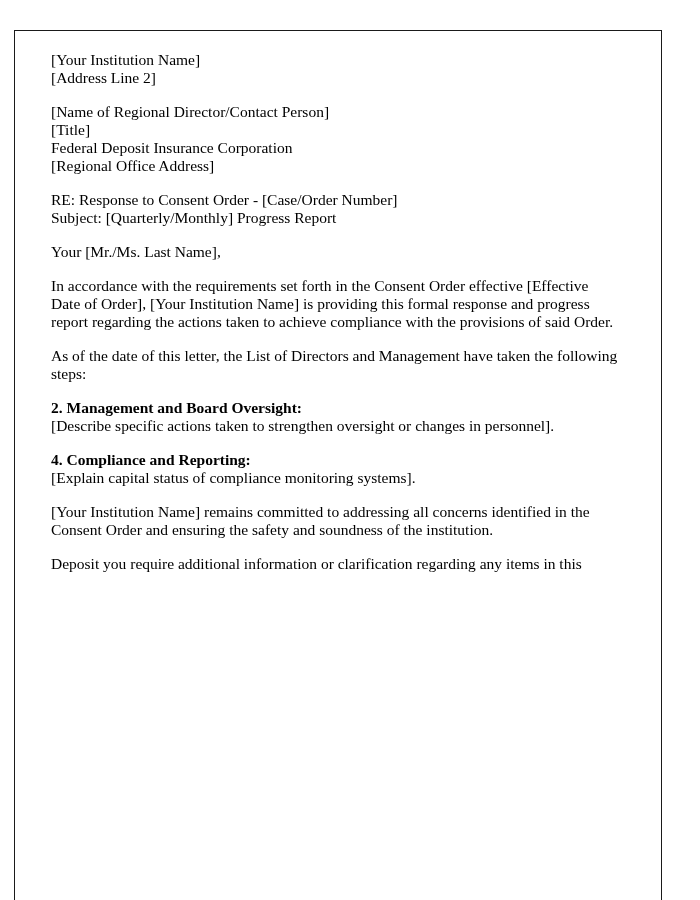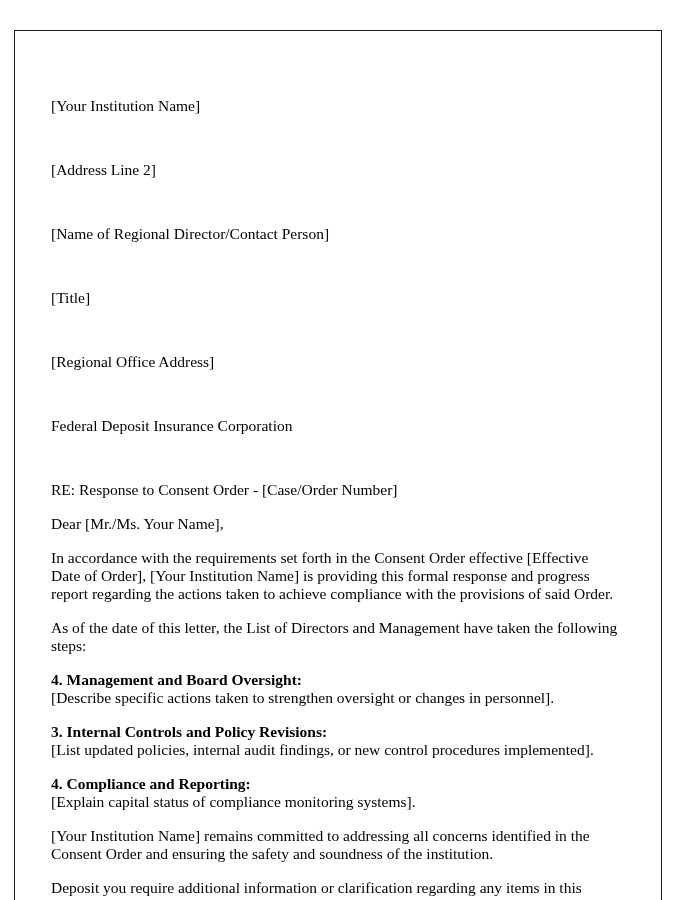--- a/index.html
+++ b/index.html
@@ -17,62 +17,59 @@
     width: 648px;
     height: 1100px; 
     border: 1px solid #1a1a1a;
     background: #ffffff;
     padding: 20px 40px 0 36px;
     color: #000000;
     font-size: 15.5px;
     line-height: 18px;
   }
   .block { margin-bottom: 16px; }
-  .line { white-space: nowrap; margin-top: 46px; }
+  .line { white-space: nowrap; }
   .para { margin-bottom: 16px; }
   .section { margin-bottom: 16px; }
   .section-heading { font-weight: bold; }
 </style>
 </head>
 <body>
 
 <div class="page">
 
   <div class="block">
     <div class="line">[Your Institution Name]</div>
     <div class="line">[Address Line 2]</div>
   </div>
 
   <div class="block">
     <div class="line">[Name of Regional Director/Contact Person]</div>
     <div class="line">[Title]</div>
+    <div class="line">Federal Deposit Insurance Corporation</div>
     <div class="line">[Regional Office Address]</div>
-    <div class="line">Federal Deposit Insurance Corporation</div>
   </div>
 
   <div class="block">
     <div class="line">RE: Response to Consent Order - [Case/Order Number]</div>
+    <div class="line">Subject: [Quarterly/Monthly] Progress Report</div>
   </div>
 
-  <div class="para">Dear [Mr./Ms. Your Name],</div>
+  <div class="para">Your [Mr./Ms. Last Name],</div>
 
   <div class="para">In accordance with the requirements set forth in the Consent Order effective [Effective Date of Order], [Your Institution Name] is providing this formal response and progress report regarding the actions taken to achieve compliance with the provisions of said Order.</div>
 
   <div class="para">As of the date of this letter, the List of Directors and Management have taken the following steps:</div>
 
   <div class="section">
-    <div class="section-heading">4. Management and Board Oversight:</div>
+    <div class="section-heading">2. Management and Board Oversight:</div>
     <div class="section-body">[Describe specific actions taken to strengthen oversight or changes in personnel].</div>
   </div>
 
 
-  <div class="section">
-    <div class="section-heading">3. Internal Controls and Policy Revisions:</div>
-    <div class="section-body">[List updated policies, internal audit findings, or new control procedures implemented].</div>
-  </div>
 
   <div class="section">
     <div class="section-heading">4. Compliance and Reporting:</div>
     <div class="section-body">[Explain capital status of compliance monitoring systems].</div>
   </div>
 
 
   <div class="para">[Your Institution Name] remains committed to addressing all concerns identified in the Consent Order and ensuring the safety and soundness of the institution.</div>
 
   <div class="para">Deposit you require additional information or clarification regarding any items in this</div>

